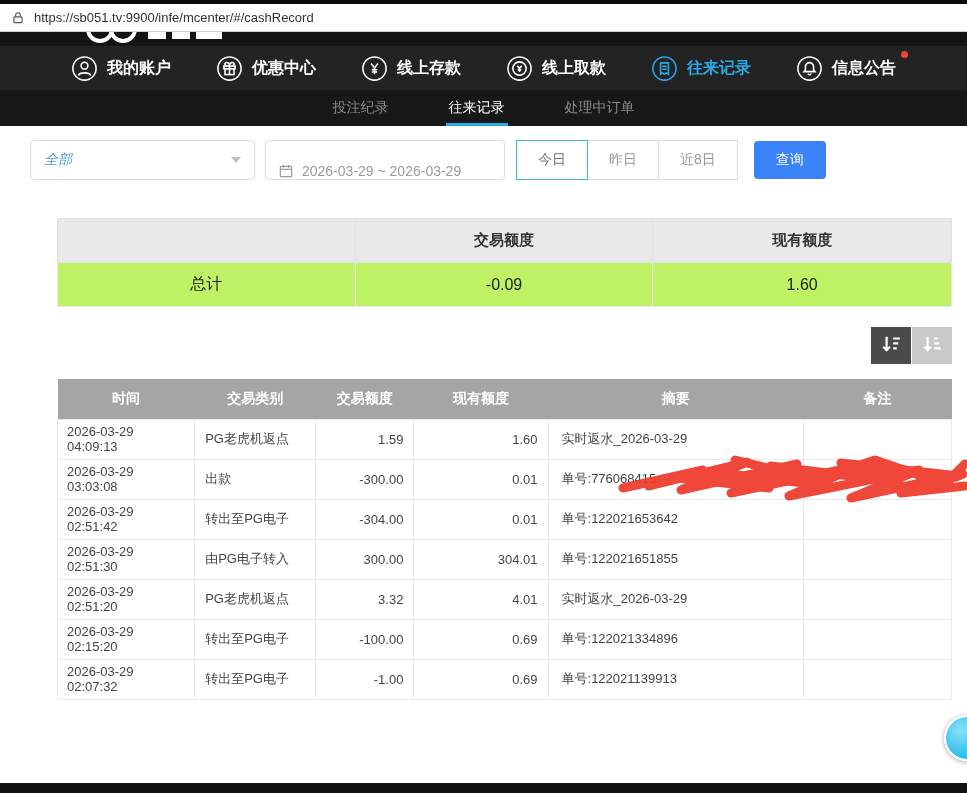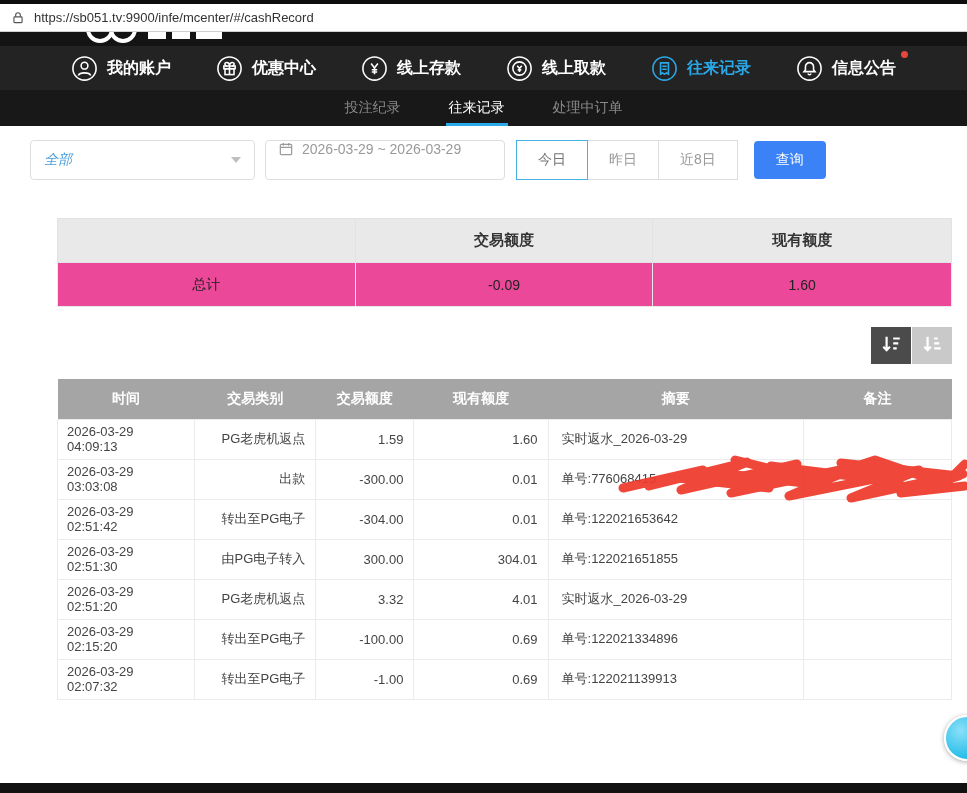--- a/index.html
+++ b/index.html
@@ -18,58 +18,58 @@
 
   
   .main-nav { height:44px; background:#232323; display:flex; align-items:center; justify-content:space-evenly; padding:0 26px; }
   .nav-item { display:flex; align-items:center; gap:9px; color:#fff; font-size:16px; font-weight:bold; cursor:pointer; position:relative; }
   .nav-item.active { color:#2aa9e8; }
   .nav-item .nav-icon { width:27px; height:27px; display:inline-flex; }
   .nav-item .nav-icon svg { width:27px; height:27px; }
   .badge-dot { position:absolute; top:-4px; right:-12px; width:7px; height:7px; border-radius:50%; background:#e8453c; }
 
   
-  .sub-nav { height:36px; background:#181818; display:flex; justify-content:center; gap:42px; }
+  .sub-nav { height:36px; background:#181818; display:flex; justify-content:center; gap:54px; }
   .sub-item { color:#8a8a8a; font-size:14px; display:flex; align-items:center; padding:0 3px; position:relative; cursor:pointer; }
   .sub-item.active { color:#fff; }
   .sub-item.active::after { content:""; position:absolute; left:0; right:0; bottom:0; height:3px; background:#2aa9e8; }
 
   
   .content { padding:14px 15px 0 30px; }
 
   .filter-row { display:flex; align-items:center; }
   .select-box { width:225px; height:40px; border:1px solid #ddd; border-radius:4px; display:flex; align-items:center; justify-content:space-between; padding:0 13px; color:#4a9ede; font-size:14px; background:#fff; cursor:pointer;font-style:italic; }
   .caret { width:0; height:0; border-left:5px solid transparent; border-right:5px solid transparent; border-top:6px solid #bfbfbf; }
-  .date-box { width:240px; height:40px; border:1px solid #ddd; border-radius:4px; margin-left:10px; display:flex; align-items:flex-start; gap:8px; padding:0 12px; color:#9a9a9a; font-size:14px; background:#fff; cursor:pointer; }
+  .date-box { width:240px; height:40px; border:1px solid #ddd; border-radius:4px; margin-left:10px; display:flex; align-items:flex-end; gap:8px; padding:0 12px; color:#9a9a9a; font-size:14px; background:#fff; cursor:pointer; }
   .date-box svg { width:16px; height:16px; }
   .quick-group { display:flex; margin-left:12px; }
   .quick-btn { height:40px; padding:0 21px; border:1px solid #ddd; background:#fff; color:#999; font-size:14px; display:flex; align-items:center; margin-left:-1px; cursor:pointer; position:relative; }
   .quick-btn.active { border-color:#45b2e8; color:#737373; z-index:1; }
   .search-btn { margin-left:16px; width:72px; height:38px; background:#3b82f6; color:#fff; border:none; border-radius:4px; font-size:14px; cursor:pointer; }
 
   
   .summary-wrap { margin:38px 0 0 27px; }
   table.summary { width:100%; border-collapse:collapse; table-layout:fixed; }
   table.summary th { background:#e9e9e9; height:44px; font-size:15px; color:#333; font-weight:bold; border:1px solid #e2e2e2; text-align:center; }
-  table.summary td { background:#ec4899; height:44px; font-size:14px; color:#222; border:1px solid #e8e8e8; text-align:center; }
+  table.summary td { background:#bef264; height:44px; font-size:16px; color:#222; border:1px solid #e8e8e8; text-align:center; }
 
   
   .sort-row { display:flex; justify-content:flex-end; margin-top:20px; }
   .sort-btn { width:40px; height:37px; border:none; display:flex; align-items:center; justify-content:center; cursor:pointer; }
   .sort-btn svg { width:22px; height:22px; }
   .sort-btn.desc { background:#4b4b4b; }
   .sort-btn.asc  { background:#c9c9c9; margin-left:1px; }
 
   
   .records-wrap { margin:15px 0 0 27px; }
   table.records { width:100%; border-collapse:collapse; table-layout:fixed; }
   table.records thead th { background:#a5a5a5; color:#fff; height:40px; font-size:14px; font-weight:bold; text-align:center; }
   table.records tbody td { background:#fff; height:40px; border:1px solid #ebebeb; font-size:13px; color:#444; padding:0 10px; }
   table.records td.c0 { text-align:left; padding-left:9px; }
-  table.records td.c1 { text-align:right;margin-top:24px; }
+  table.records td.c1 { text-align:left;margin-top:24px; }
   table.records td.c2, table.records td.c3 { text-align:right; }
   table.records td.c4 { text-align:left; padding-left:13px; }
   table.records td.c5 { text-align:left; }
 
   
   .scribble { position:absolute; left:615px; top:446px; width:352px; height:64px; pointer-events:none; }
   .chat-bubble { position:absolute; left:944px; top:715px; width:46px; height:46px; border-radius:50%; background:radial-gradient(circle at 35% 32%, #8ae0f7, #27bdea 70%); border:2px solid #fff; box-shadow:0 1px 5px rgba(0,0,0,.35); cursor:pointer; }
   .bottom-strip { position:absolute; left:0; bottom:0; width:967px; height:10px; background:#111; }
 </style>
 </head>

